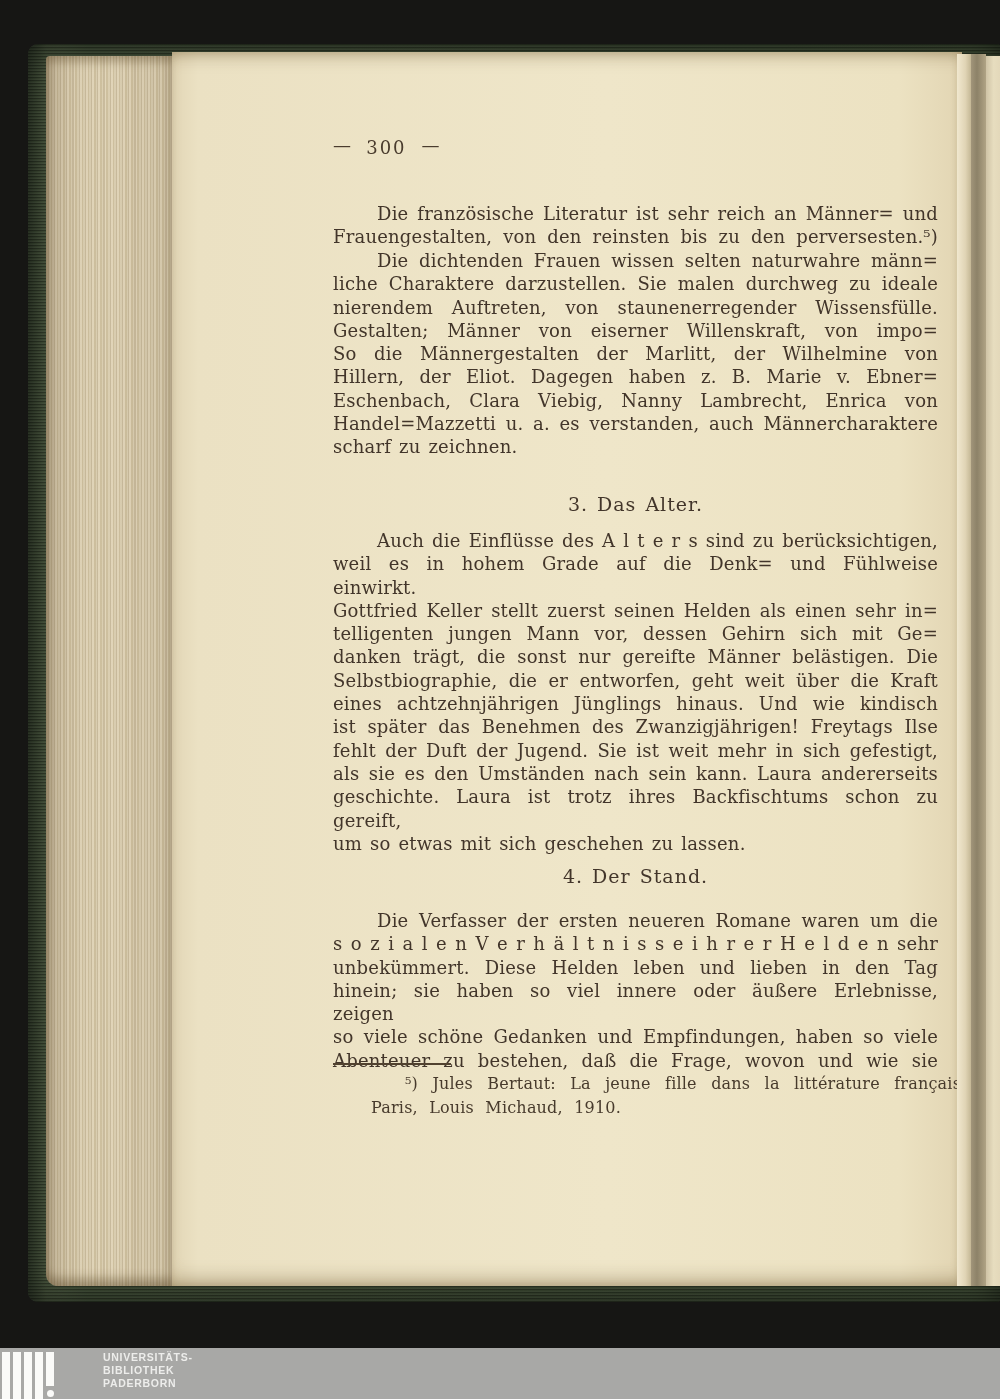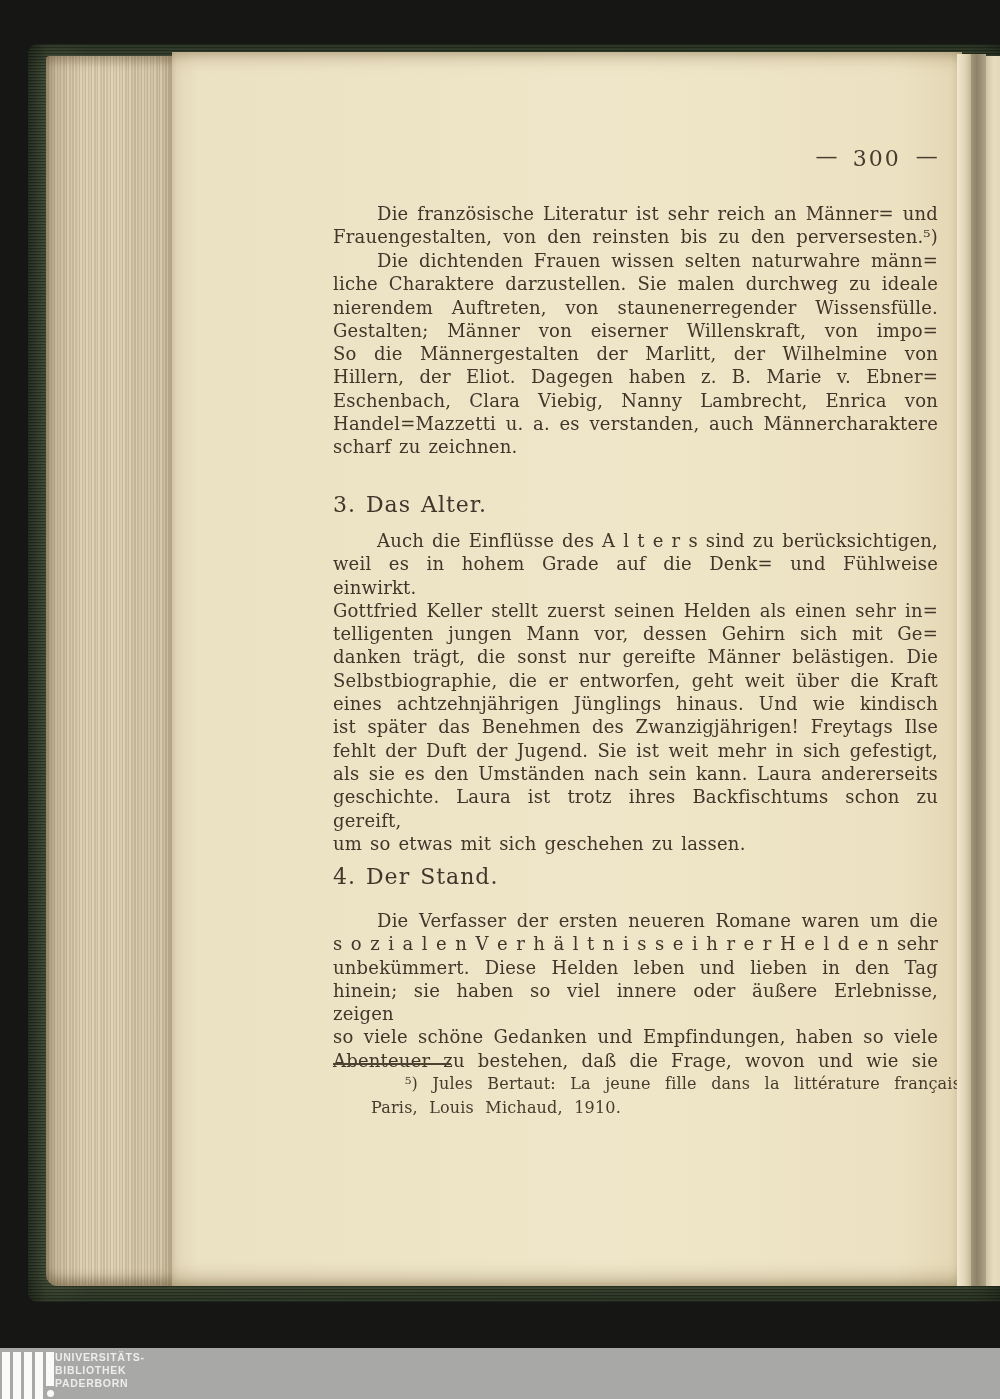--- a/index.html
+++ b/index.html
@@ -28,50 +28,50 @@
          background:linear-gradient(90deg,#f1e8cf 0,#e0d4b5 60%,#c4b795 100%);}
   .fold-shadow{position:absolute;left:971px;top:54px;width:15px;height:1232px;
          background:linear-gradient(90deg,#a1957a 0,#8d8268 40%,#b0a385 100%);}
   .facing-sliver{position:absolute;left:986px;top:56px;width:14px;height:1230px;
          background:linear-gradient(90deg,#cfc3a6 0,#e7ddbf 55%,#e3d8ba 100%);}
 
   
   .column{position:absolute;left:161px;top:0;width:605px;height:100%;
           color:#42352a;font-size:18px;line-height:23.3px;
           letter-spacing:.2px;word-spacing:2px;}
-  .pagenum{position:absolute;top:95px;left:0;width:100%;text-align:right;
-           font-size:22px;color:#4a3c2e;}
+  .pagenum{position:absolute;top:84px;left:0;width:100%;text-align:left;
+           font-size:18px;color:#4a3c2e;}
   .pagenum .num{margin:0 15px;letter-spacing:2px;}
   .pagenum .dash{position:relative;top:-2px;}
   .para{position:absolute;left:0;width:100%;}
   .para .line{text-align:justify;text-align-last:justify;white-space:normal;}
   .para .line:first-child{text-indent:44px;}
   [data-ragged] .line:last-child{text-align-last:left;}
-  .heading{position:absolute;left:0;width:100%;
-           font-size:22px;color:#42352a;letter-spacing:1px;}
+  .heading{position:absolute;left:0;width:100%;text-align:center;
+           font-size:19px;color:#42352a;letter-spacing:1px;}
   #p1{top:150px;} #p2{top:197px;} #h3{top:441px;} #p3{top:477px;}
   #h4{top:813px;} #p4{top:857px;}
   .fn-rule{position:absolute;left:0;top:1011px;width:118px;height:2px;background:#51422f;}
   .footnote{position:absolute;left:0;top:1020px;width:100%;
             font-size:16px;line-height:24px;color:#473a2c;word-spacing:6px;margin-left:38px;}
   .footnote .line{text-align:justify;text-align-last:justify;}
   .footnote .line:first-child{text-indent:34px;}
   .footnote .line:last-child{text-align-last:left;}
 
   
   .gray-bar{position:absolute;left:0;top:1348px;width:1000px;height:51px;background:#a8a8a6;}
   .logo-bars{position:absolute;left:2px;top:1352px;width:56px;height:47px;}
   .lbar{position:absolute;top:0;width:7.5px;background:#fafaf8;}
   .lbar.b1{left:0;height:47px;} .lbar.b2{left:11px;height:47px;}
   .lbar.b3{left:22px;height:47px;} .lbar.b4{left:33px;height:47px;}
   .lbar.b5{left:44px;height:34px;}
   .ldot{position:absolute;left:44.5px;top:38px;width:7px;height:7px;border-radius:50%;background:#fafaf8;}
   .logo-text{position:absolute;left:55px;top:1351px;
              font-family:"Liberation Sans",sans-serif;font-weight:bold;
-             font-size:10.5px;line-height:13.2px;letter-spacing:.7px;color:#ededeb;}
+             font-size:10.5px;line-height:13.2px;letter-spacing:.7px;color:#ededeb;padding-left:48px;}
 </style>
 </head>
 <body>
 
 <div class="stage">
 
   <div class="cover"></div>
   <div class="page-stack"></div>
 
   <div class="page">

